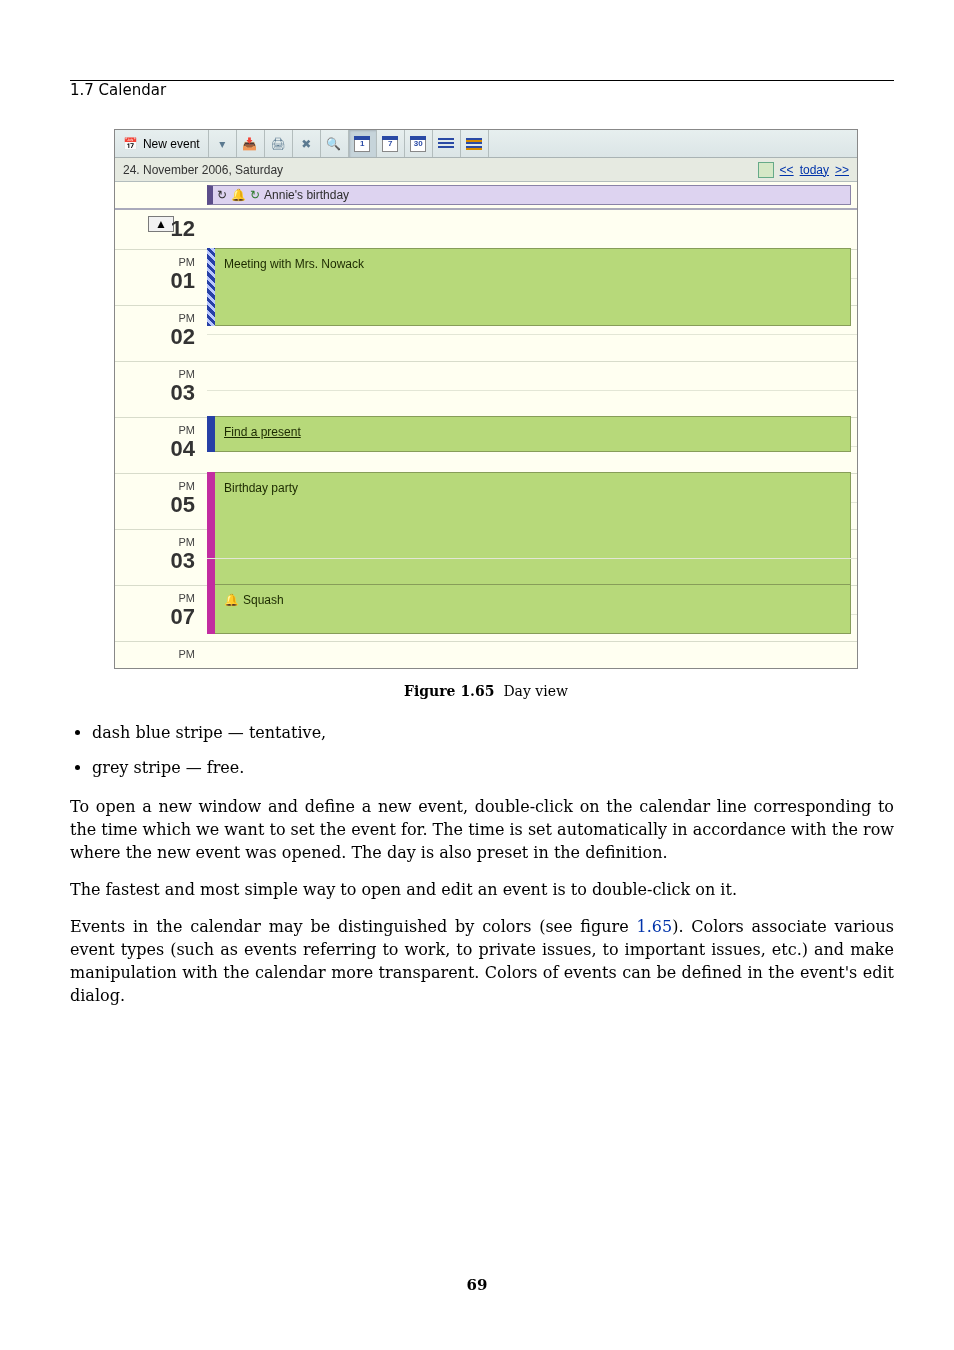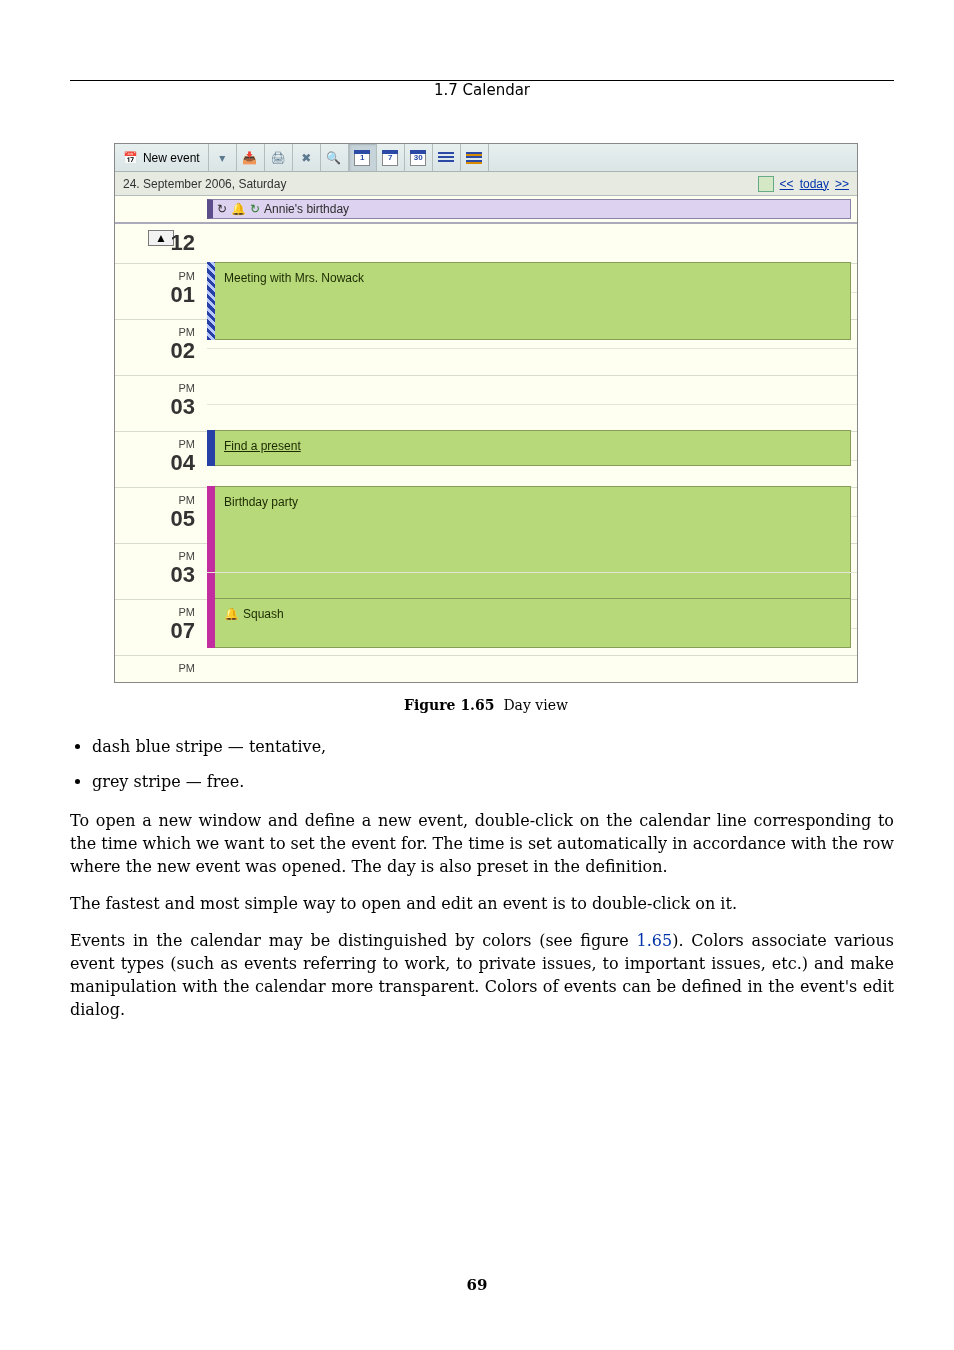--- a/index.html
+++ b/index.html
@@ -12,25 +12,25 @@
     width: 954px;
     height: 1350px;
     position: relative;
   }
   .page { padding: 76px 60px 0 70px; }
   .header-line {
     border-top: 1px solid #000;
     margin-bottom: 0;
   }
   .section-label {
-    text-align: center;
+    text-align: left;
     font-family: "DejaVu Sans", Verdana, sans-serif;
     font-size: 15px;
     padding: 4px 0 0 0;
-    margin-bottom: 44px;
+    margin-bottom: 30px;
   }
   .figure-wrap { padding: 0 36px 0 44px; }
   .calendar {
     border: 1px solid #888;
     background: #fffff1;
     font-family: Tahoma, Verdana, sans-serif;
     font-size: 12px;
   }
   
   .toolbar {
@@ -169,21 +169,21 @@
           </div>
         <div class="tb-btn">
             <div class="list-ico"></div>
           </div>
         <div class="tb-btn">
             <div class="list-ico" style="background:repeating-linear-gradient(#2a4aa5 0 2px,#d68b00 2px 4px,#2a4aa5 4px 6px,transparent 6px 8px);"></div>
           </div>
       </div>
 
       <div class="datebar">
-        <span>24. September 2006, Saturday</span>
+        <span>24. November 2006, Saturday</span>
         <span class="right">
           <span class="mini-icon"></span>
           <a href="#">&lt;&lt;</a>
           <a href="#">today</a>
           <a href="#">&gt;&gt;</a>
         </span>
       </div>
 
       <div class="allday">
         <div class="gutter"></div>

